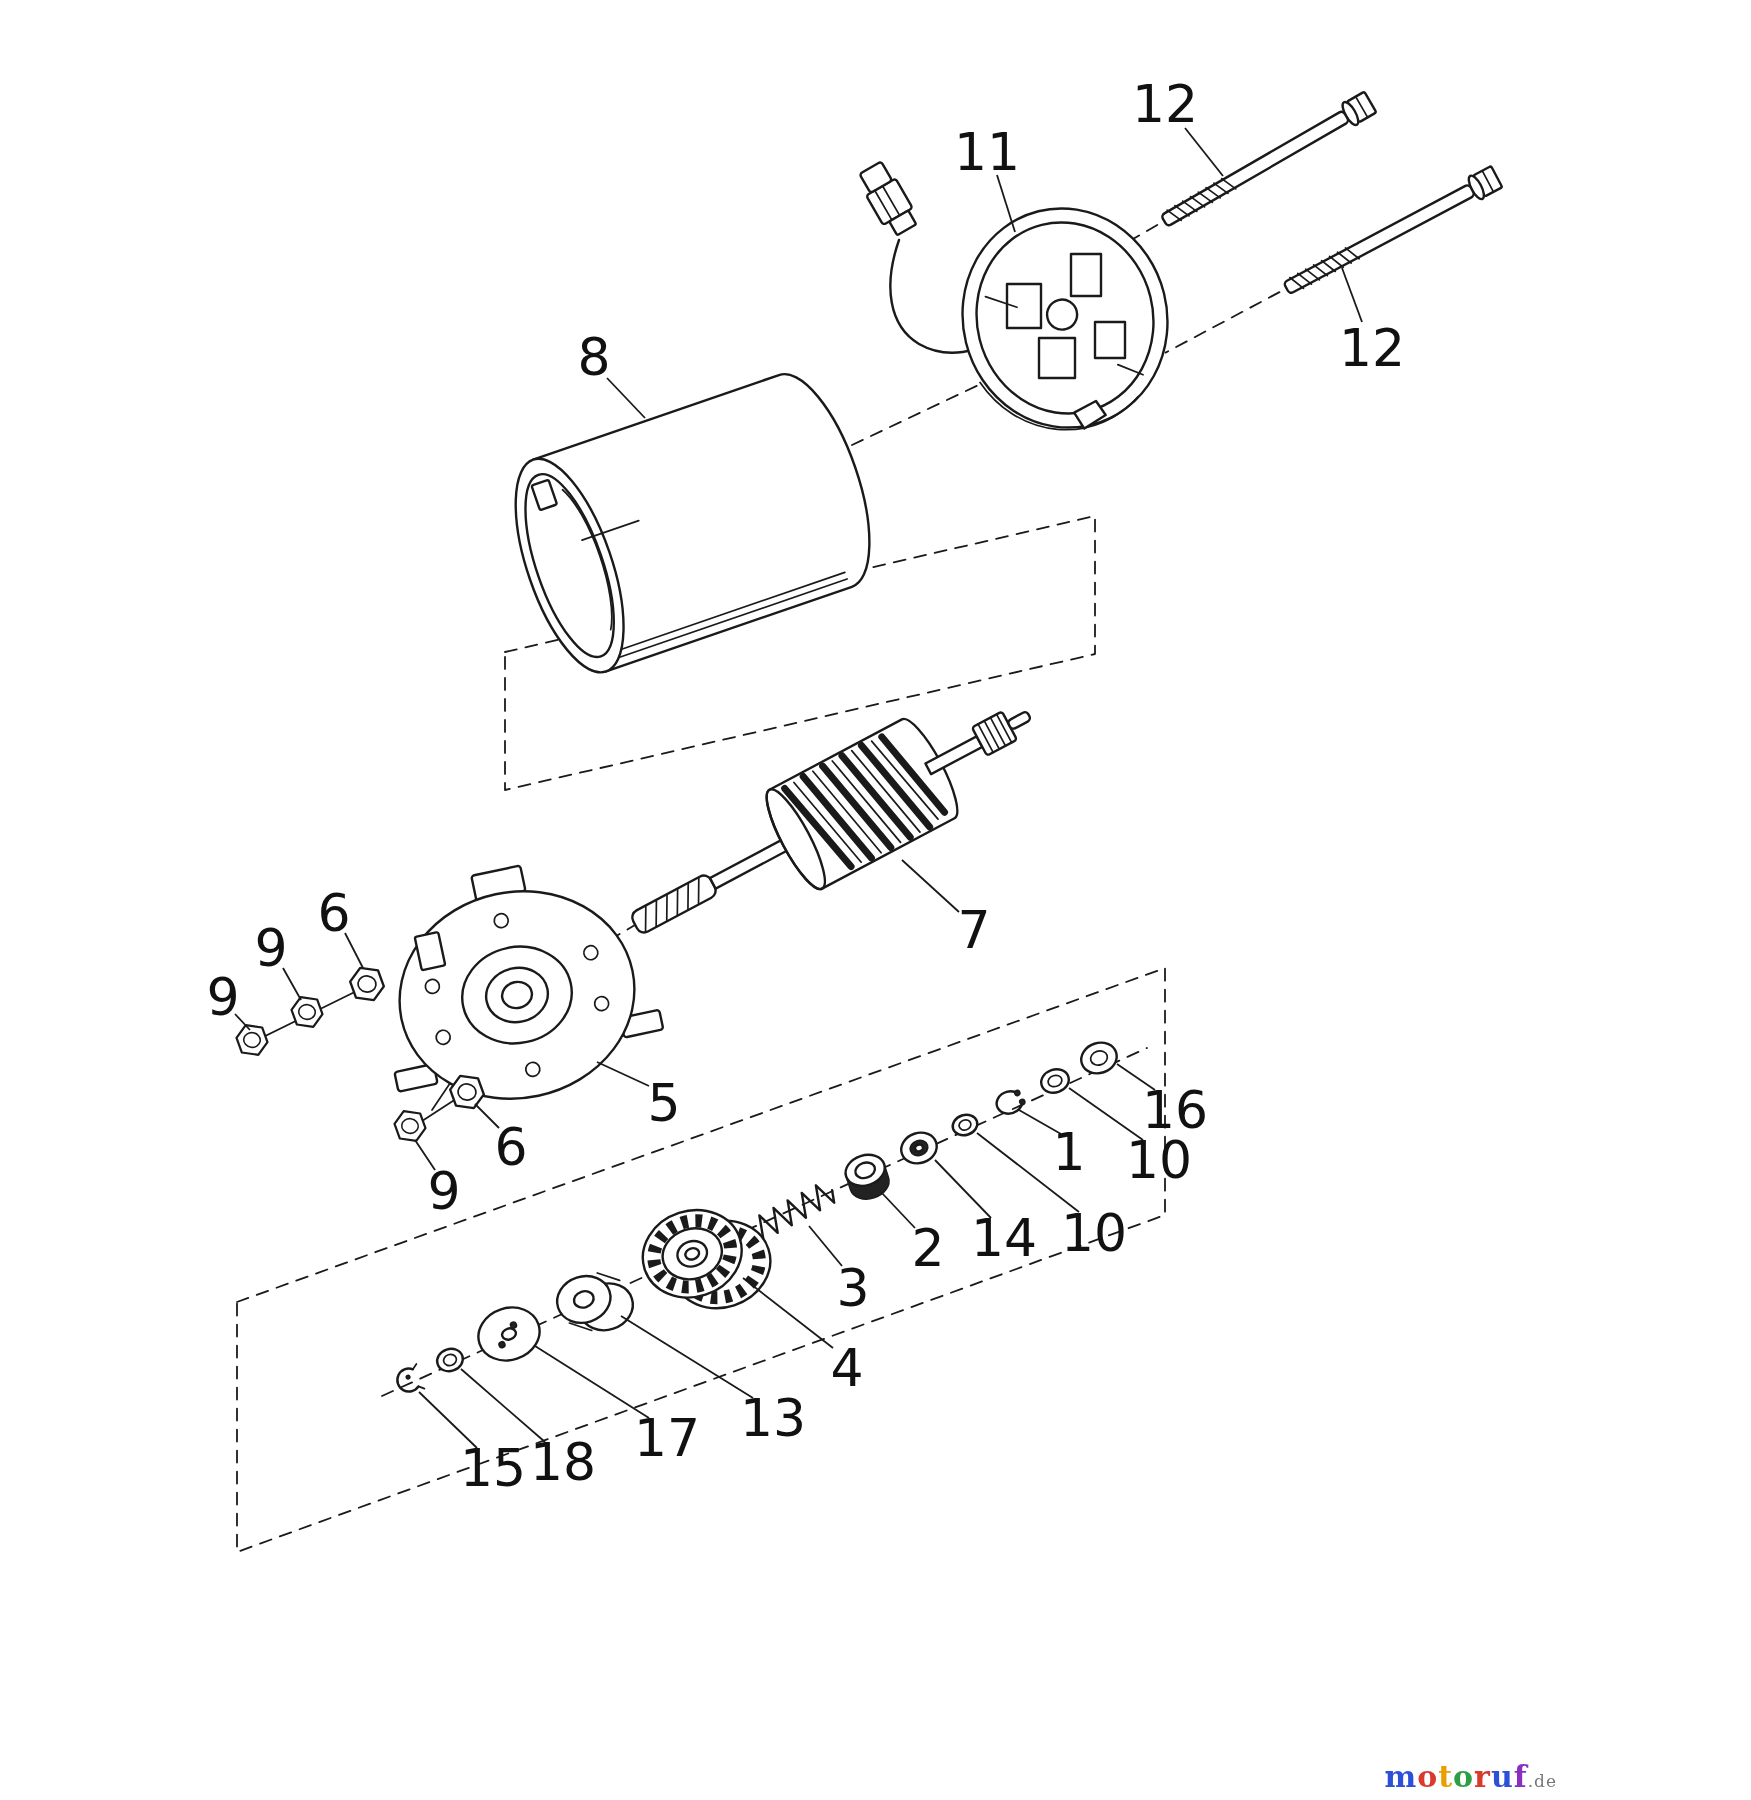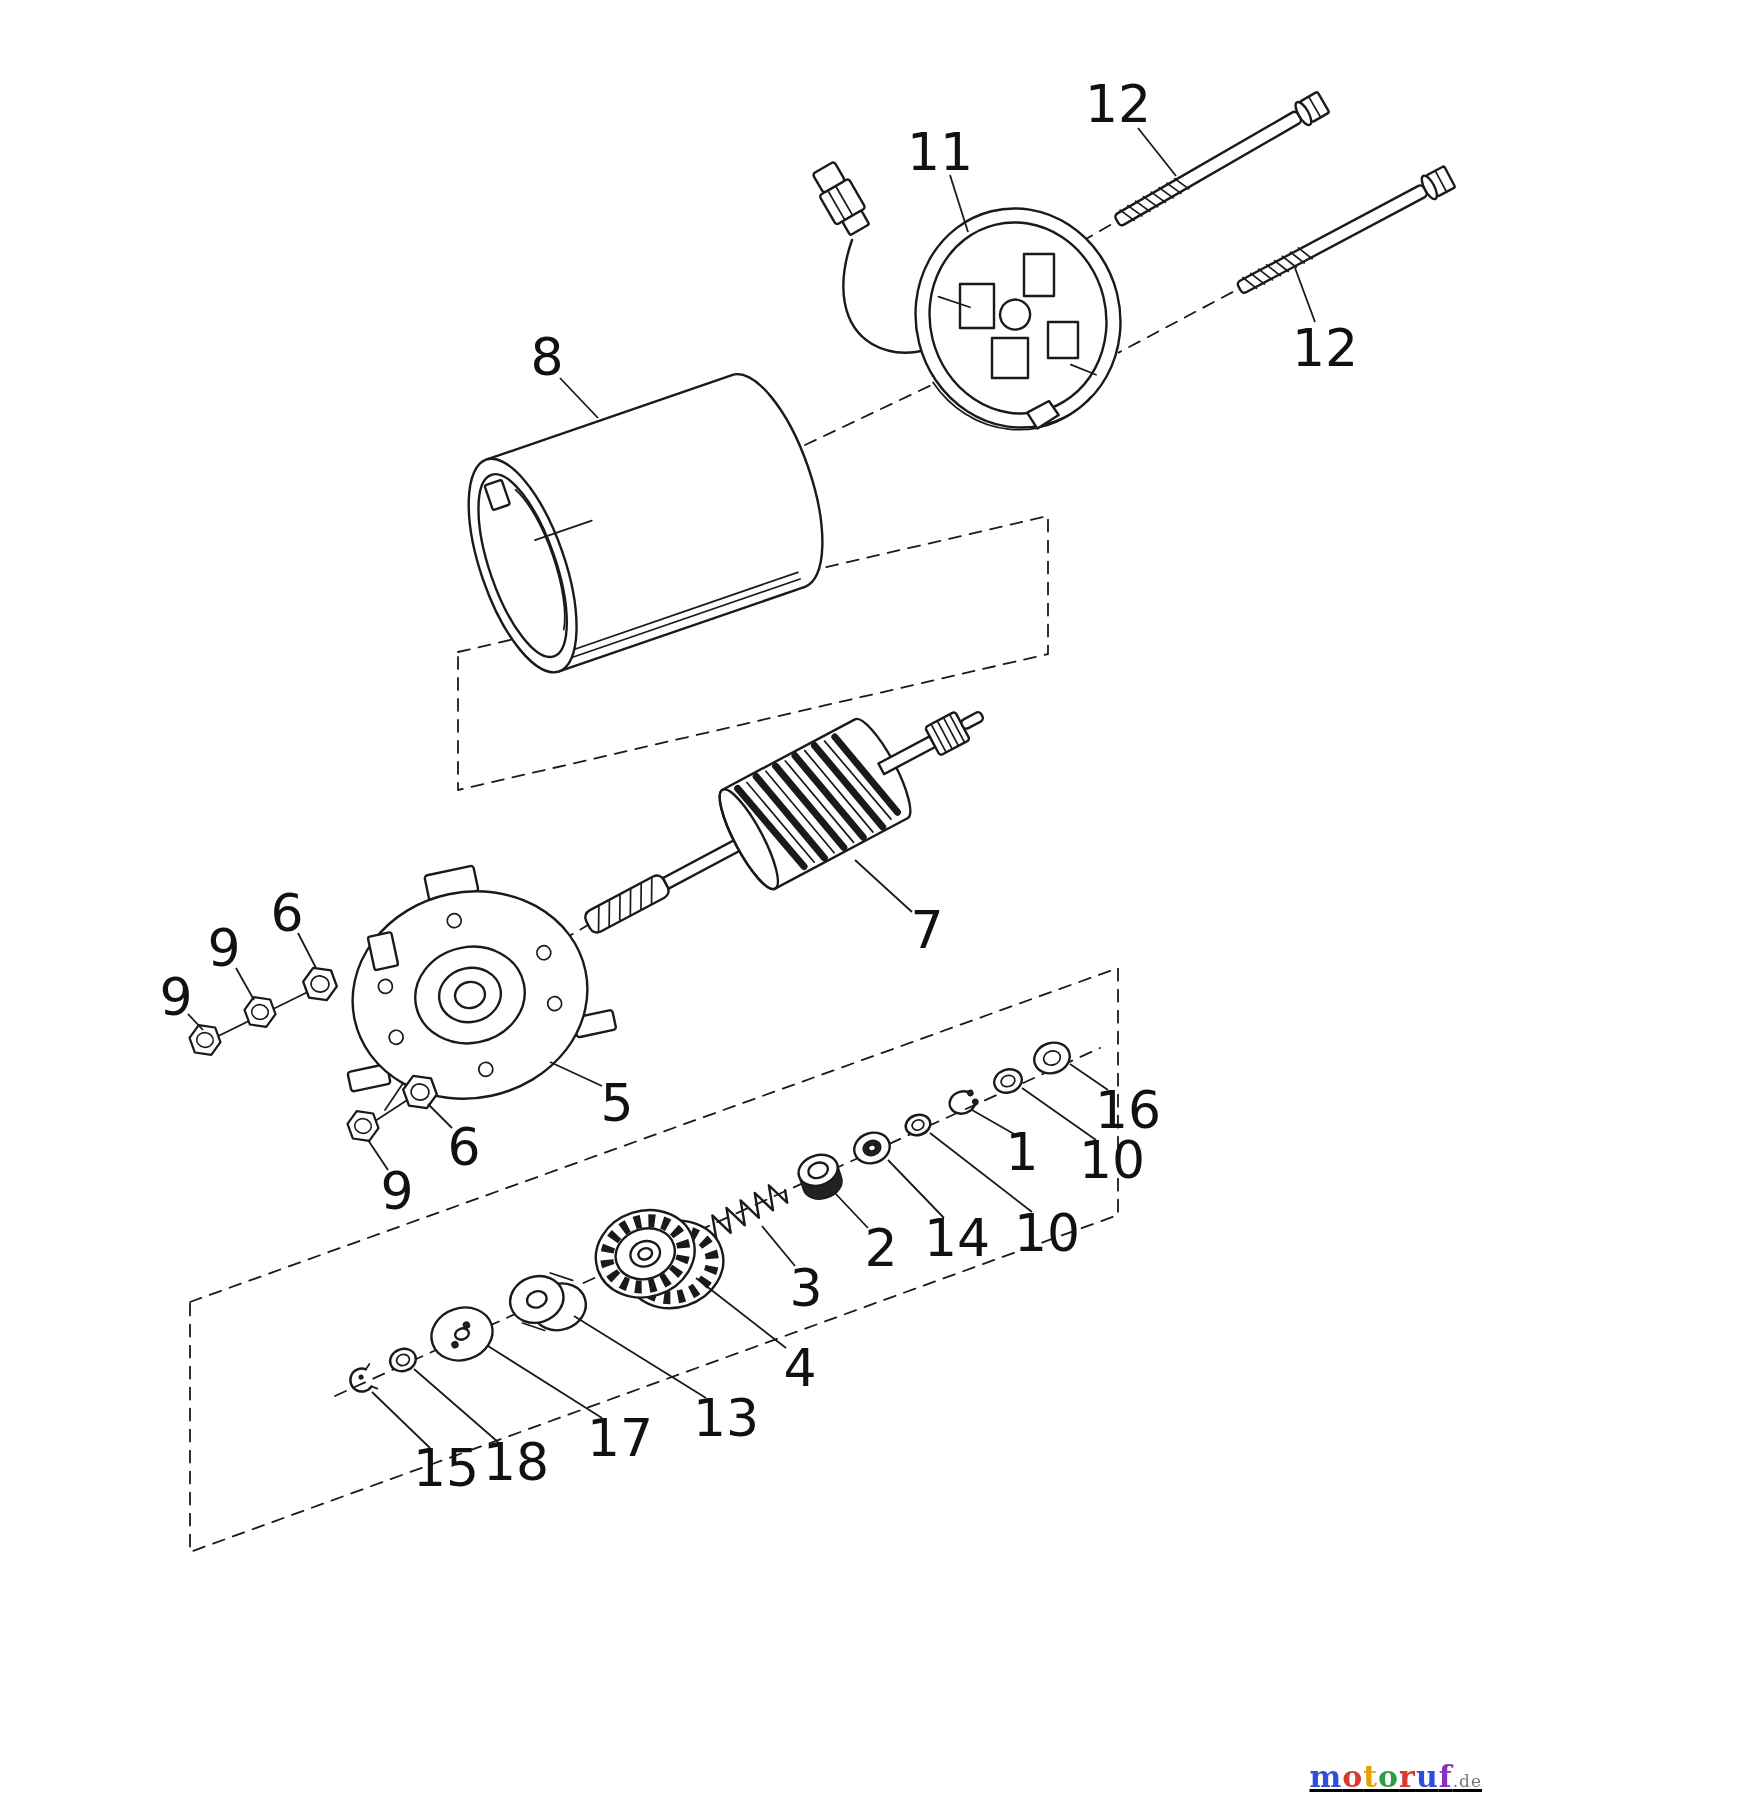--- a/index.html
+++ b/index.html
@@ -1,26 +1,26 @@
 <!DOCTYPE html>
 <html><head>
 <meta charset="utf-8">
 <style>
   html,body{margin:0;padding:0;background:#ffffff;}
-  .stage{position:relative;width:1510px;height:1800px;background:#fff;overflow:hidden;}
+  .stage{position:relative;width:1510px;height:1800px;background:#fff;overflow:hidden;margin-left:47px;}
   .stage svg{position:absolute;left:0;top:0;}
   .s{fill:none;stroke:#1a1a1a;stroke-width:2.4;stroke-linecap:round;stroke-linejoin:round;}
   .w{fill:#ffffff;stroke:#1a1a1a;stroke-width:2.4;stroke-linejoin:round;}
   .k{fill:#222222;stroke:#1a1a1a;stroke-width:1.5;}
   .thin{stroke-width:1.7;}
   .dash{stroke-dasharray:12 9;stroke-width:1.8;}
   .leader{fill:none;stroke:#1a1a1a;stroke-width:1.8;}
   .callout{font-family:"DejaVu Sans",sans-serif;font-size:52px;fill:#111;}
-  .watermark{position:absolute;right:28px;bottom:6px;font-family:"DejaVu Serif",serif;
-             font-weight:700;font-size:30px;letter-spacing:1px;text-decoration:underline;}
+  .watermark{position:absolute;right:0;bottom:6px;font-family:"DejaVu Serif",serif;
+             font-weight:700;font-size:30px;letter-spacing:1px;}
   .watermark .wm-suffix{font-size:17px;color:#777;font-weight:400;}
 </style>
 </head>
 <body>
 
 <div class="stage">
 <svg width="1751" height="1800" viewBox="0 0 1751 1800">
 
   <defs>
     <g id="nut">

